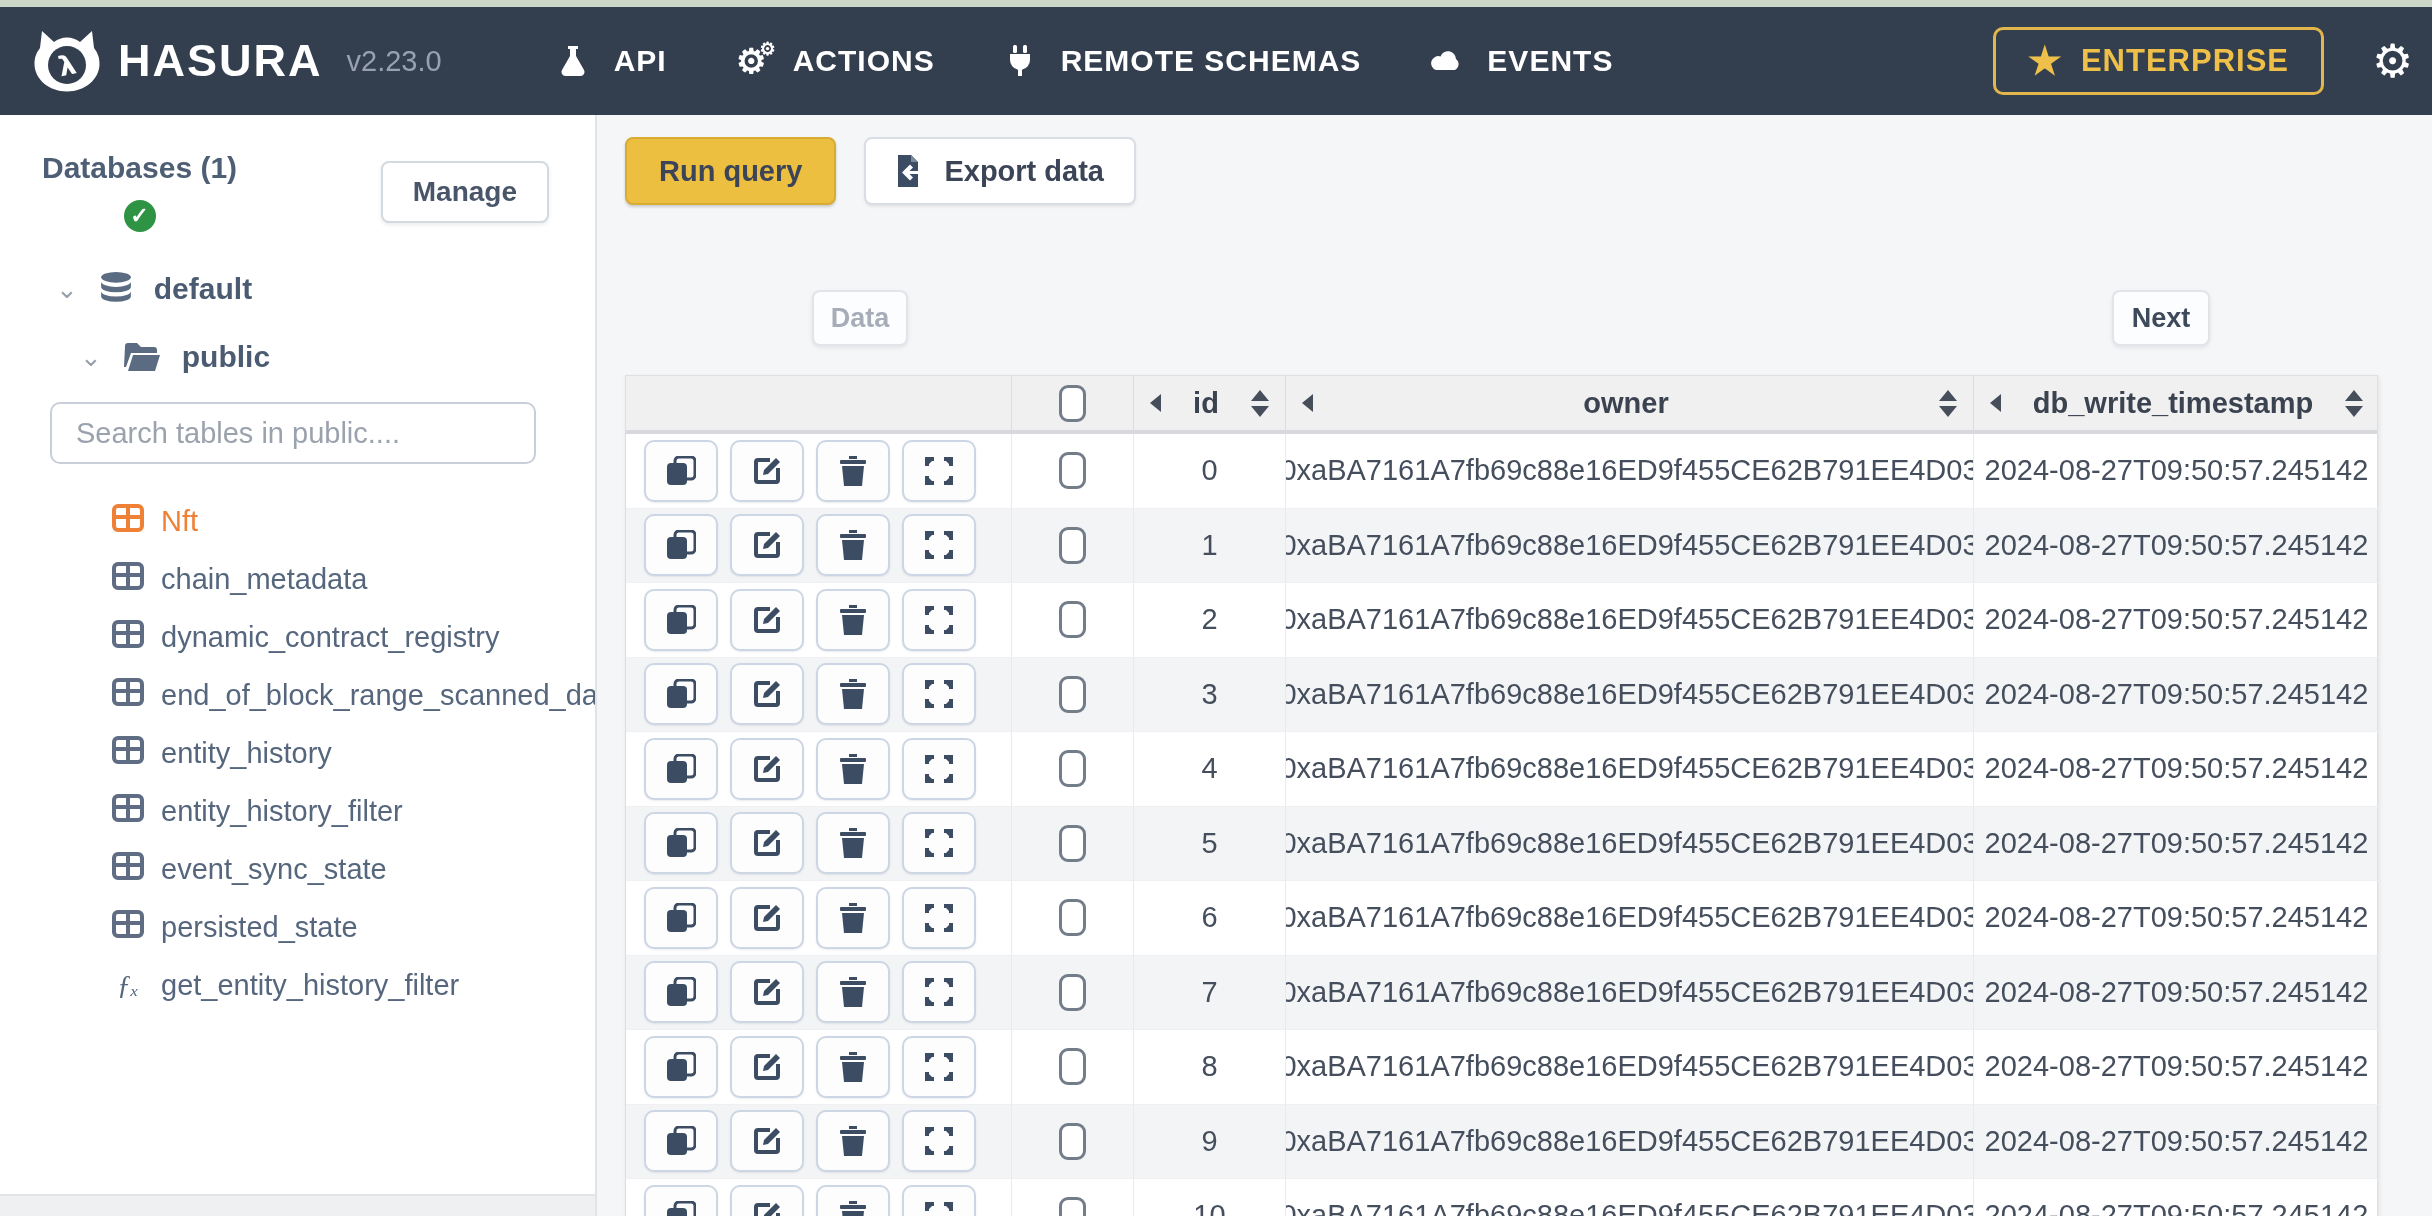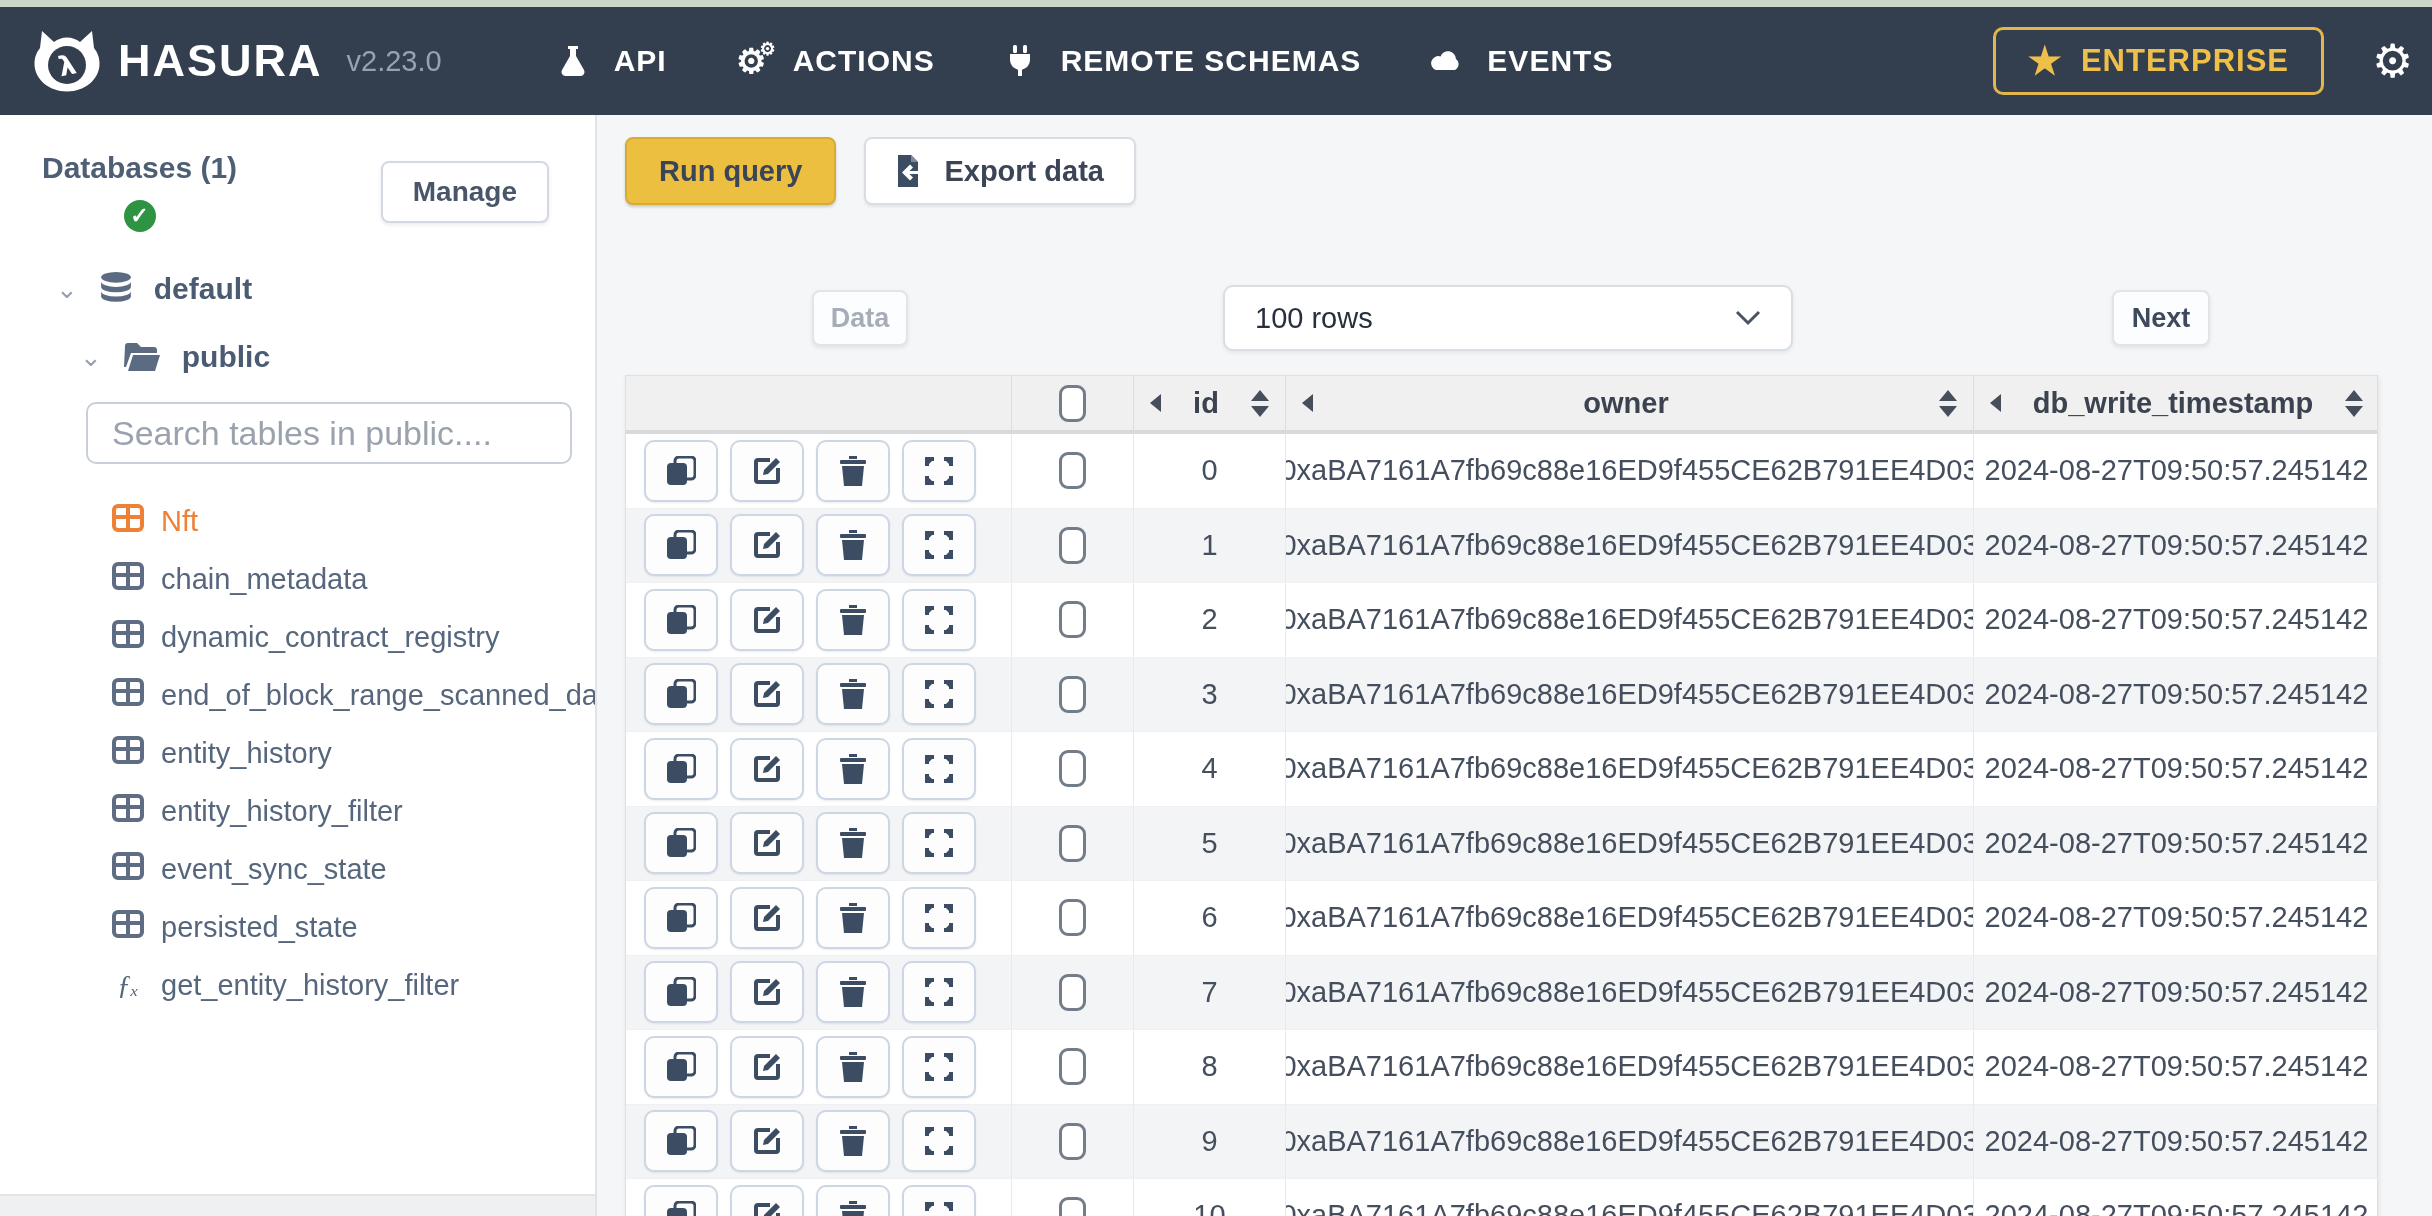--- a/index.html
+++ b/index.html
@@ -45,22 +45,22 @@
   .check { width: 32px; height: 32px; border-radius: 50%; background: #2e9444; color: #fff; font-size: 22px;
            display: flex; align-items: center; justify-content: center; font-weight: bold; }
   .manage { border: 2px solid #d3d9e0; border-radius: 8px; background: #fff; padding: 13px 30px;
             font-size: 28px; font-weight: bold; color: #49566a; box-shadow: 0 2px 4px rgba(0,0,0,.08); cursor: pointer; }
   .tree { margin-top: 40px; }
   .tree-row { display: flex; align-items: center; gap: 22px; font-size: 30px; color: #4a5b72; cursor: pointer; }
   .tree-row.t-default { padding-left: 56px; margin-bottom: 34px; font-weight: bold; }
   .tree-row.t-public  { padding-left: 80px; font-weight: bold; }
   .chev { color: #97a0ad; font-size: 26px; font-weight: normal; }
   .tree-icon { display: flex; align-items: center; }
-  .search { margin: 28px 0 28px 86px; width: 486px; height: 62px; border: 2px solid #c9cfd8; border-radius: 10px;
-            font-size: 34px; color: #55667d; padding-left: 24px; background: #fff; outline: none;
+  .search { margin: 28px 0 28px 50px; width: 486px; height: 62px; border: 2px solid #c9cfd8; border-radius: 10px;
+            font-size: 29px; color: #55667d; padding-left: 24px; background: #fff; outline: none;
             font-family: "Liberation Sans", sans-serif; }
   .search::placeholder { color: #9aa2ad; }
   .tables { list-style: none; padding-left: 112px; }
   .tables li { display: flex; align-items: center; gap: 17px; height: 58px; font-size: 29px; color: #55667d; cursor: pointer; }
   .tables li svg { stroke: #5e6d83; }
   .tables li[data-state="active"] { color: #ee8136; }
   .tables li[data-state="active"] svg { stroke: #ee8136; }
   .tables li .fx-glyph { display: none; width: 32px; text-align: center; font-size: 28px; color: #55667d;
                          font-family: "Liberation Serif", serif; font-style: italic; }
   .tables li[data-icon="function-icon"] .fx-glyph { display: inline-block; }
@@ -338,28 +338,20 @@
               <path d="M2 0 h13 l7 7 v9 h-8.5 l3.5 -3.5 -3 -3 -8 8 8 8 3 -3 -3.5 -3.5 h8.5 v13 h-20 z"></path>
               <path d="M15 0 l7 7 h-7 z" fill="#7d8a9c"></path>
             </svg>
         </span>
         <span>Export data</span>
       </button>
     </div>
 
     <div class="pagination">
       <button class="pg-btn pg-prev">Data</button>
-      <div class="rows-select">
-        <span>100 rows</span>
-        <span style="display:flex;">
-          <svg width="26" height="16" viewBox="0 0 26 16" fill="none" stroke="#4a5460" stroke-width="3">
-              <polyline points="2,2 13,13 24,2"></polyline>
-            </svg>
-        </span>
-      </div>
       <button class="pg-btn pg-next">Next</button>
     </div>
 
     <div class="table-wrap">
       <div class="thead">
         <div class="th"></div>
         <div class="th" style="justify-content:center;">
           <span class="checkbox"></span>
         </div>
         <div class="th">

